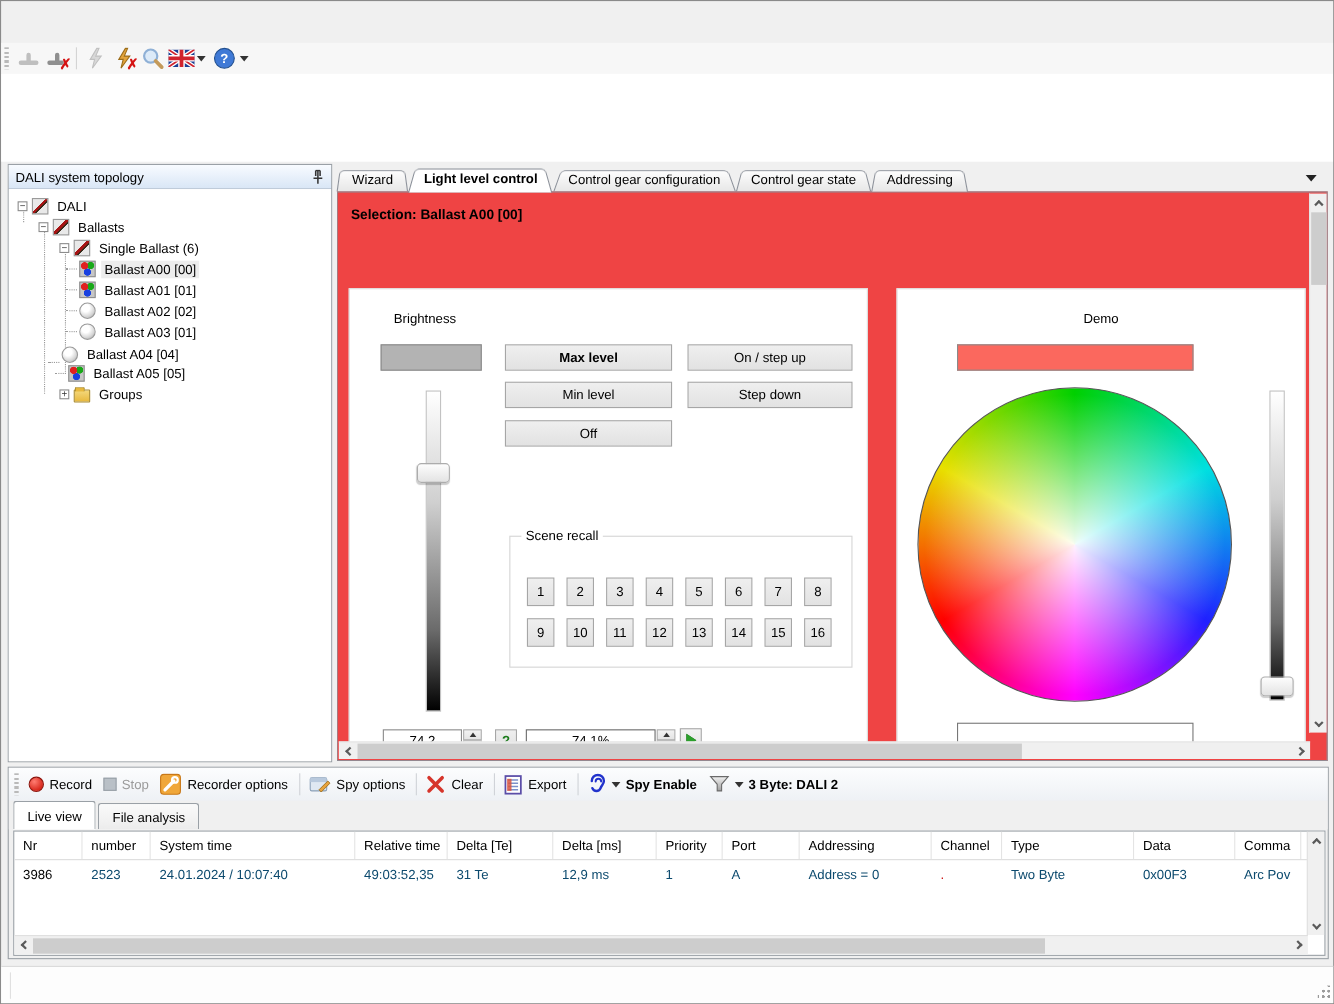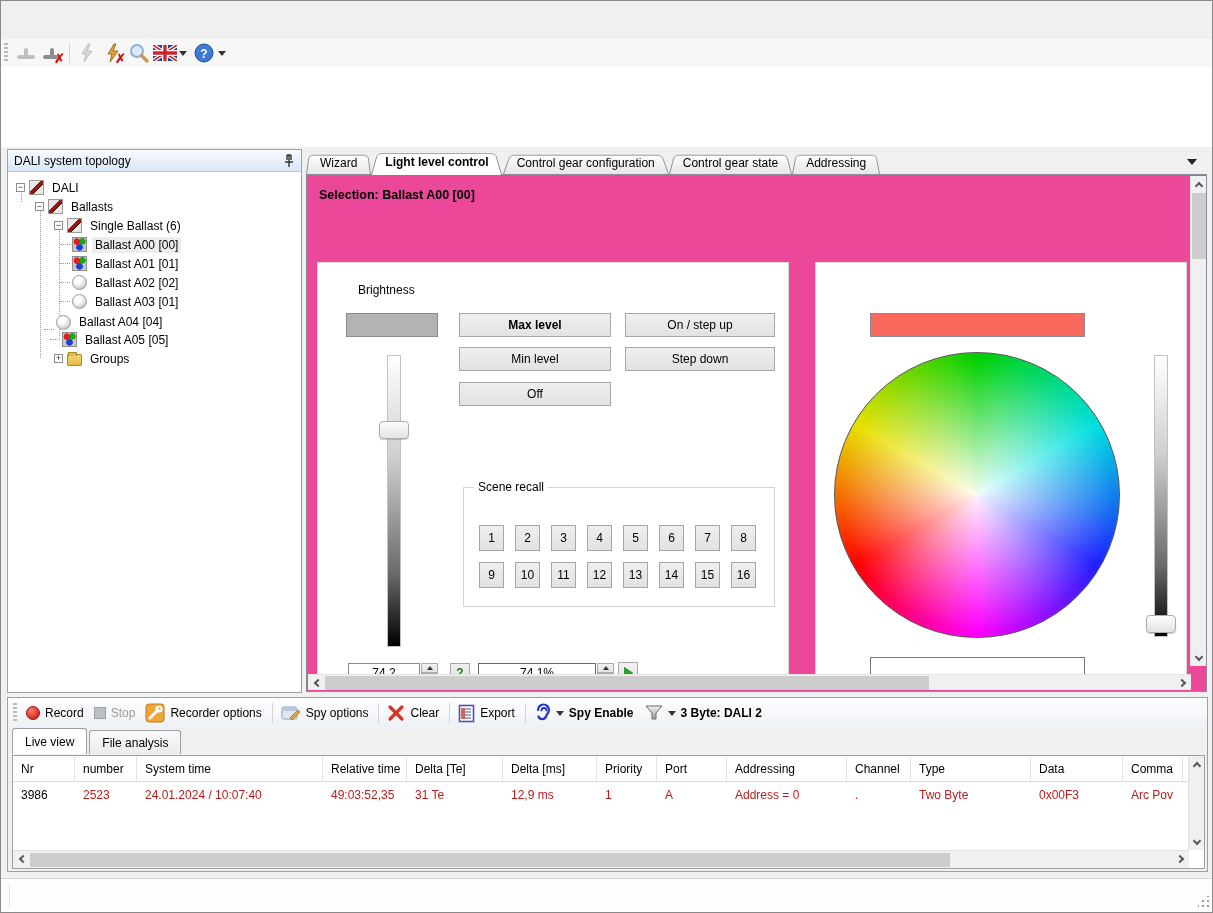--- a/index.html
+++ b/index.html
@@ -53,21 +53,21 @@
 
   
   .mainpanel { position:absolute; left:305px; top:150px; width:901px; height:541px; }
   .tabstrip { position:relative; height:23px;text-decoration:underline; }
   .tab { position:relative; float:left; height:21px; line-height:21px; margin-top:2px; padding:0 14px; cursor:default; }
   .tab > span { position:relative; z-index:1; }
   .tab::before { content:""; position:absolute; inset:0; background:linear-gradient(#fdfdfd,#e7e7e7); border:1px solid #8a8f98; border-bottom:none; border-radius:5px 5px 0 0; transform:perspective(8px) rotateX(2deg); transform-origin:bottom; }
   .tab.active { font-weight:bold; margin-top:0; height:23px; line-height:23px; z-index:2; }
   .tab.active::before { background:#fff; inset:0 0 -1px 0; }
   .tab-dd { position:absolute; right:10px; top:8px; width:0; height:0; border-left:5px solid transparent; border-right:5px solid transparent; border-top:6px solid #222; }
-  .main-content { position:absolute; left:0; top:23px; width:901px; height:518px; background:#ec4899; border:1px solid #8a8f98; }
+  .main-content { position:absolute; left:0; top:23px; width:901px; height:518px; background:#ef4444; border:1px solid #8a8f98; }
   .selection-label { position:absolute; left:12px; top:13px; font-weight:bold; font-size:12.5px; }
 
   .groupbox-plain { position:absolute; border:1px solid #dcdcdc; background:#fff; }
   .gb-brightness { left:10px; top:87px; width:472px; height:420px; }
   .gb-demo { left:508px; top:87px; width:372px; height:420px; }
 
   .b-label { position:absolute; left:40px; top:20px; }
   .swatch { position:absolute; border:1px solid #8a8a8a; }
   .b-swatch { left:28px; top:50px; width:92px; height:24px; }
   .d-swatch { left:54px; top:50px; width:215px; height:24px; }
@@ -135,21 +135,21 @@
 
   .spy-tabs { height:26px; position:relative; padding-left:4px; background:#f0f0f0; }
   .spy-tab { float:left; height:24px; margin-top:2px; line-height:24px; padding:0 12px; background:linear-gradient(#fafafa,#ececec); border:1px solid #9aa0a6; border-bottom:none; border-radius:3px 3px 0 0; margin-right:2px; }
   .spy-tab.active { background:#fff; height:26px; margin-top:0; line-height:26px; position:relative; z-index:2; }
 
   .spy-table { position:absolute; left:4px; top:57px; width:1193px; height:114px; background:#fff; border:1px solid #9aa0a6; overflow:hidden; }
   .trow { display:flex; height:26px; align-items:center; }
   .thead { border-bottom:1px solid #dcdcdc; }
   .tcell { padding:0 8px; white-space:nowrap; overflow:hidden; height:100%; display:flex; align-items:center; flex:none; }
   .thead .tcell { border-right:1px solid #e4e4e4; }
-  .tdata .tcell { color:#b91c1c; }
+  .tdata .tcell { color:#0c4a6e; }
   .tdata .c0 { color:#000; }
   .tdata .c9 { color:#cc1111; }
   .c0{width:62px}.c1{width:62px}.c2{width:186px}.c3{width:84px}.c4{width:96px}.c5{width:94px}.c6{width:60px}.c7{width:70px}.c8{width:120px}.c9{width:64px}.c10{width:120px}.c11{width:92px}.c12{width:60px}
   .sb-v-spy { right:0; top:0; width:16px; height:94px; background:#f0f0f0; border-left:1px solid #e0e0e0; }
   .sb-h-spy { left:0; bottom:0; height:18px; width:1176px; background:#f0f0f0; border-top:1px solid #e0e0e0; }
 
   
   .statusbar { position:absolute; left:0px; top:877px; width:1213px; height:34px; background:#fdfdfd; border-top:1px solid #d7d7d7; }
   .status-sep { position:absolute; left:8px; top:5px; width:1px; height:24px; background:#e0e0e0; }
   .resize-grip { position:absolute; right:4px; bottom:4px; width:12px; height:12px;
@@ -351,20 +351,21 @@
                 <span class="tri-dn"></span>
               </div>
             </div>
           <div class="playbtn">
               <span class="playtri"></span>
             </div>
         </div>
       </div>
 
       <div class="groupbox-plain gb-demo">
+        <div class="d-label">Demo</div>
         <div class="swatch d-swatch" style="background: rgb(251, 104, 94);"></div>
         <div class="colorwheel"></div>
         <div class="vslider-track d-track"></div>
         <div class="vthumb d-thumb"></div>
         <div class="d-textbox"></div>
       </div>
 
       <div class="sb sb-v-main">
         <div class="sb-btn" style="top:0">
             <span class="chev up"></span>

